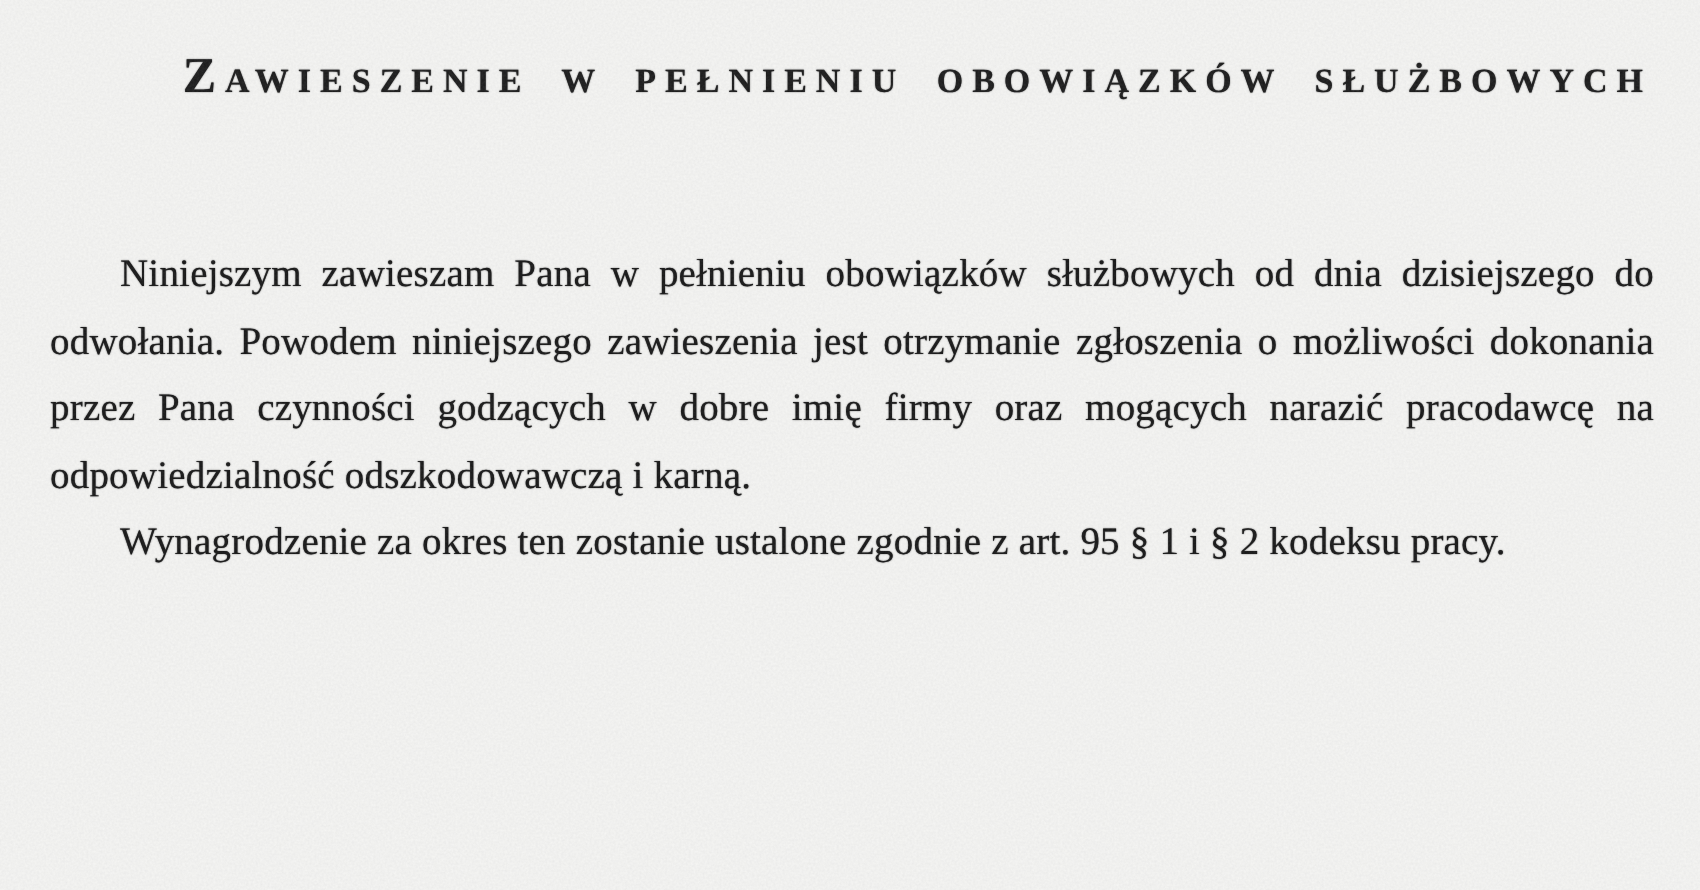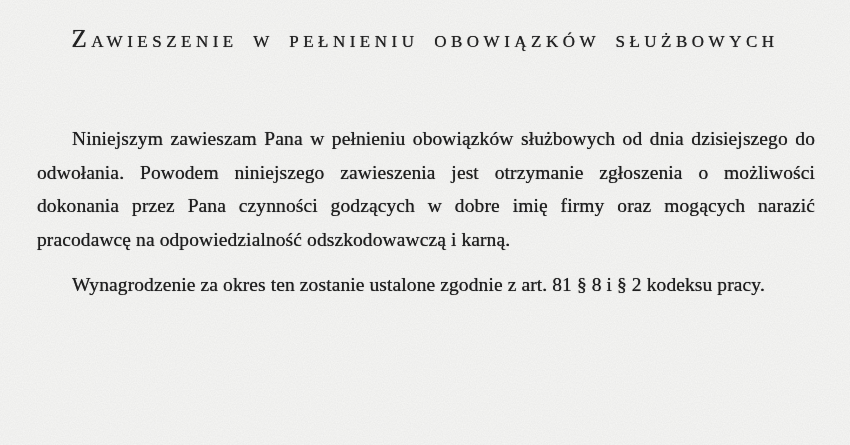--- a/index.html
+++ b/index.html
@@ -15,42 +15,42 @@
     background: #f6f6f4;
     overflow: hidden;
     font-family: "Liberation Serif", "DejaVu Serif", serif;
     color: #141414;
     box-sizing: border-box;
     
     text-shadow: 0 0 0.7px rgba(15, 15, 15, 0.85);
   }
   .doc-title {
     margin: 26px 24px 0 24px;
-    text-align: center;
-    font-weight: 400;
+    text-align: right;
+    font-weight: 700;
     font-size: 17px;
     line-height: 26px;
     letter-spacing: 4.5px;
     word-spacing: 7px;
     color: #181818;
     white-space: nowrap;
   }
   .doc-title::first-letter {
     font-size: 25px;
   }
   .doc-body {
     margin-top: 67px;
     padding: 0 23px 0 25px;
     font-size: 19.5px;
     line-height: 33.5px;
     text-align: justify;
     letter-spacing: 0.1px;
   }
   .doc-body p {
-    margin: 12px;
+    margin: 0;
     text-indent: 35px;
     font-family: Liberation Serif, serif;
   }
   .paper-noise {
     position: absolute;
     left: 0;
     top: 0;
     width: 850px;
     height: 445px;
     opacity: 0.55;
@@ -59,21 +59,21 @@
 </style>
 </head>
 <body>
 
 <div class="page">
 
   <h1 class="doc-title">ZAWIESZENIE W PEŁNIENIU OBOWIĄZKÓW SŁUŻBOWYCH</h1>
 
   <div class="doc-body">
     <p>Niniejszym zawieszam Pana w pełnieniu obowiązków służbowych od dnia dzisiejszego do odwołania. Powodem niniejszego zawieszenia jest otrzymanie zgłoszenia o możliwości dokonania przez Pana czynności godzących w dobre imię firmy oraz mogących narazić pracodawcę na odpowiedzialność odszkodowawczą i karną.</p>
-    <p>Wynagrodzenie za okres ten zostanie ustalone zgodnie z art. 81 § 8 i § 2 kodeksu pracy.</p>
+    <p>Wynagrodzenie za okres ten zostanie ustalone zgodnie z art. 95 § 1 i § 2 kodeksu pracy.</p>
   </div>
 
   <svg class="paper-noise" width="850" height="445" xmlns="http://www.w3.org/2000/svg" aria-hidden="true">
     <filter id="grain" x="0" y="0" width="100%" height="100%">
       <feTurbulence type="fractalNoise" baseFrequency="0.85" numOctaves="2" seed="11" result="t"></feTurbulence>
       <feColorMatrix in="t" type="matrix" values="0 0 0 0 0.38
                 0 0 0 0 0.38
                 0 0 0 0 0.40
                 0 0 0 0.28 0"></feColorMatrix>
     </filter>

